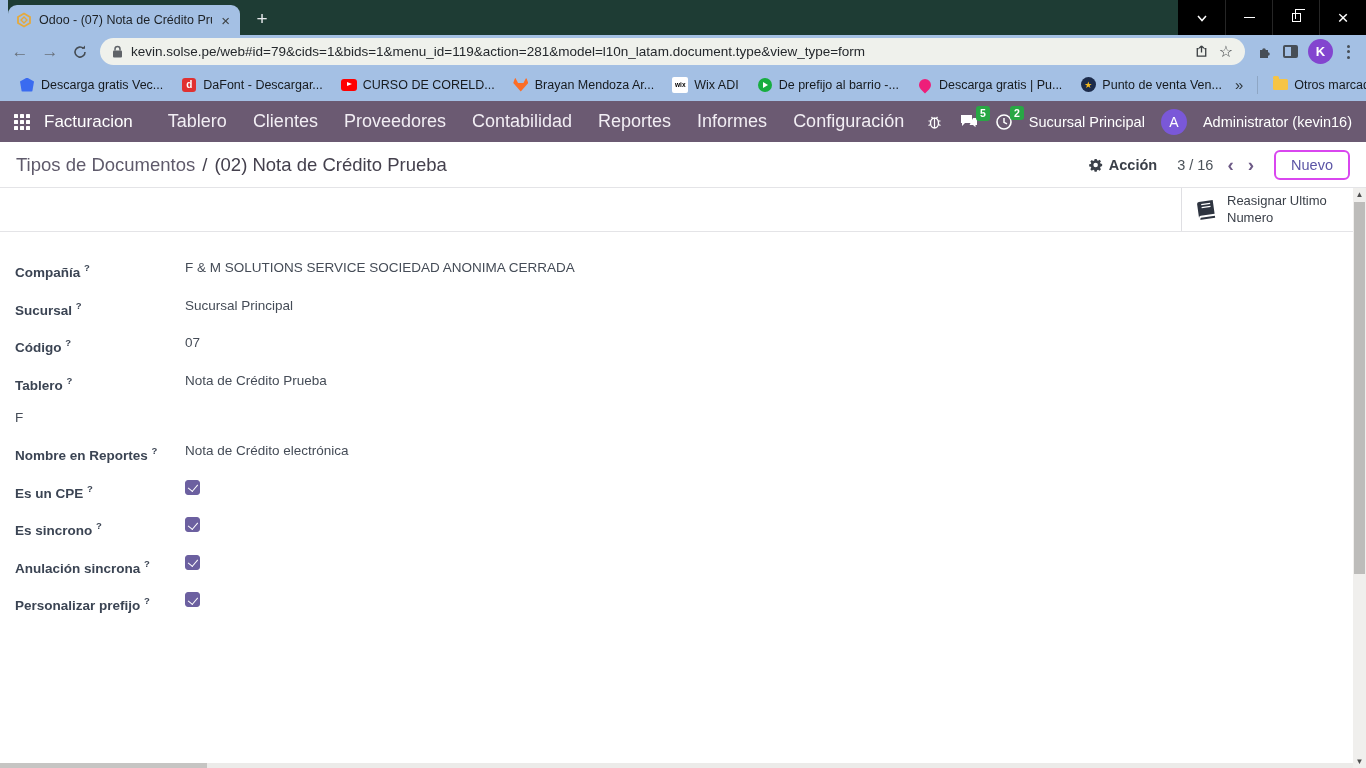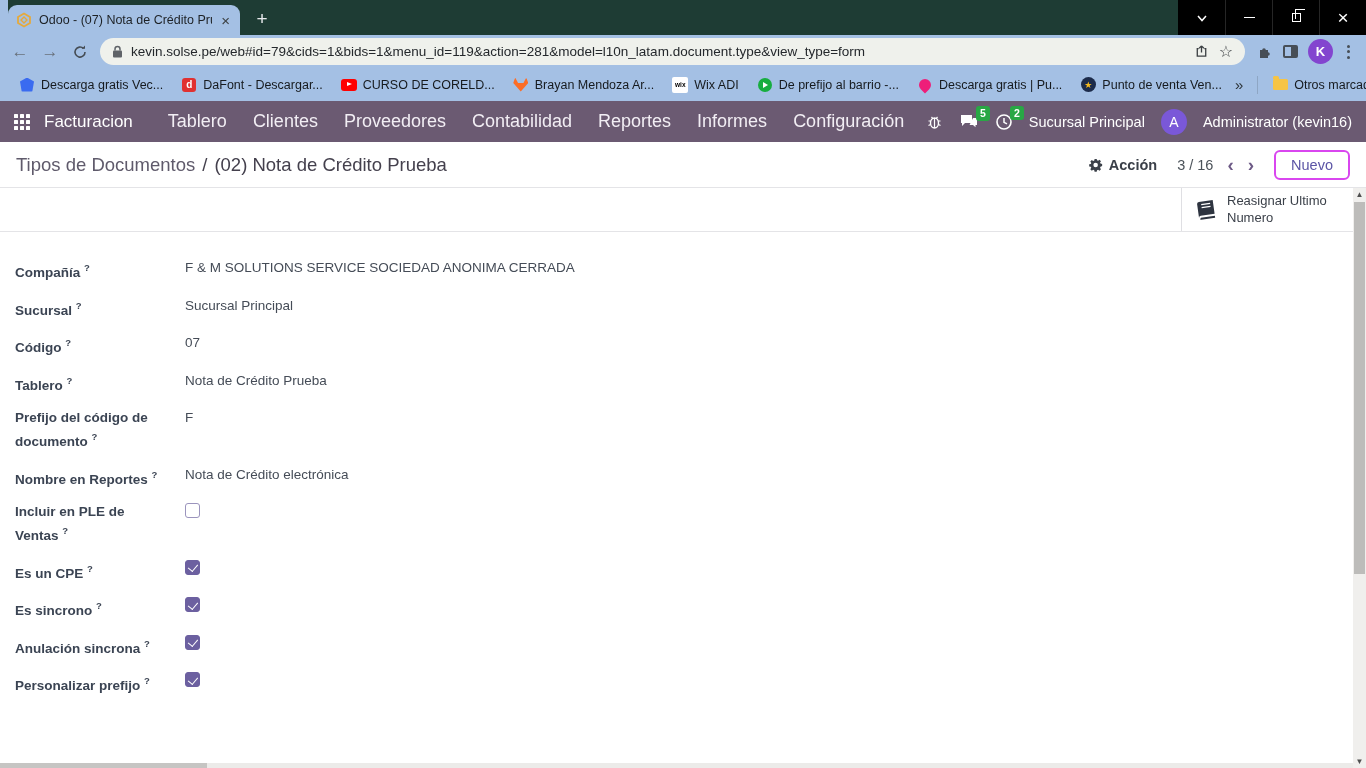--- a/index.html
+++ b/index.html
@@ -337,30 +337,25 @@
   </div>
   <div class="form-row">
     <div class="flabel"><span>Código</span> <sup>?</sup></div>
     <div class="fvalue">07</div>
   </div>
   <div class="form-row">
     <div class="flabel"><span>Tablero</span> <sup>?</sup></div>
     <div class="fvalue">Nota de Crédito Prueba</div>
   </div>
   <div class="form-row">
-    <div class="flabel"><span>Prefijo del código de documento</span> <sup>?</sup></div>
     <div class="fvalue">F</div>
   </div>
   <div class="form-row">
     <div class="flabel"><span>Nombre en Reportes</span> <sup>?</sup></div>
     <div class="fvalue">Nota de Crédito electrónica</div>
-  </div>
-  <div class="form-row">
-    <div class="flabel"><span>Incluir en PLE de Ventas</span> <sup>?</sup></div>
-    <span class="cb"></span>
   </div>
   <div class="form-row">
     <div class="flabel"><span>Es un CPE</span> <sup>?</sup></div>
     <span class="cb checked"></span>
   </div>
   <div class="form-row">
     <div class="flabel"><span>Es sincrono</span> <sup>?</sup></div>
     <span class="cb checked"></span>
   </div>
   <div class="form-row">

